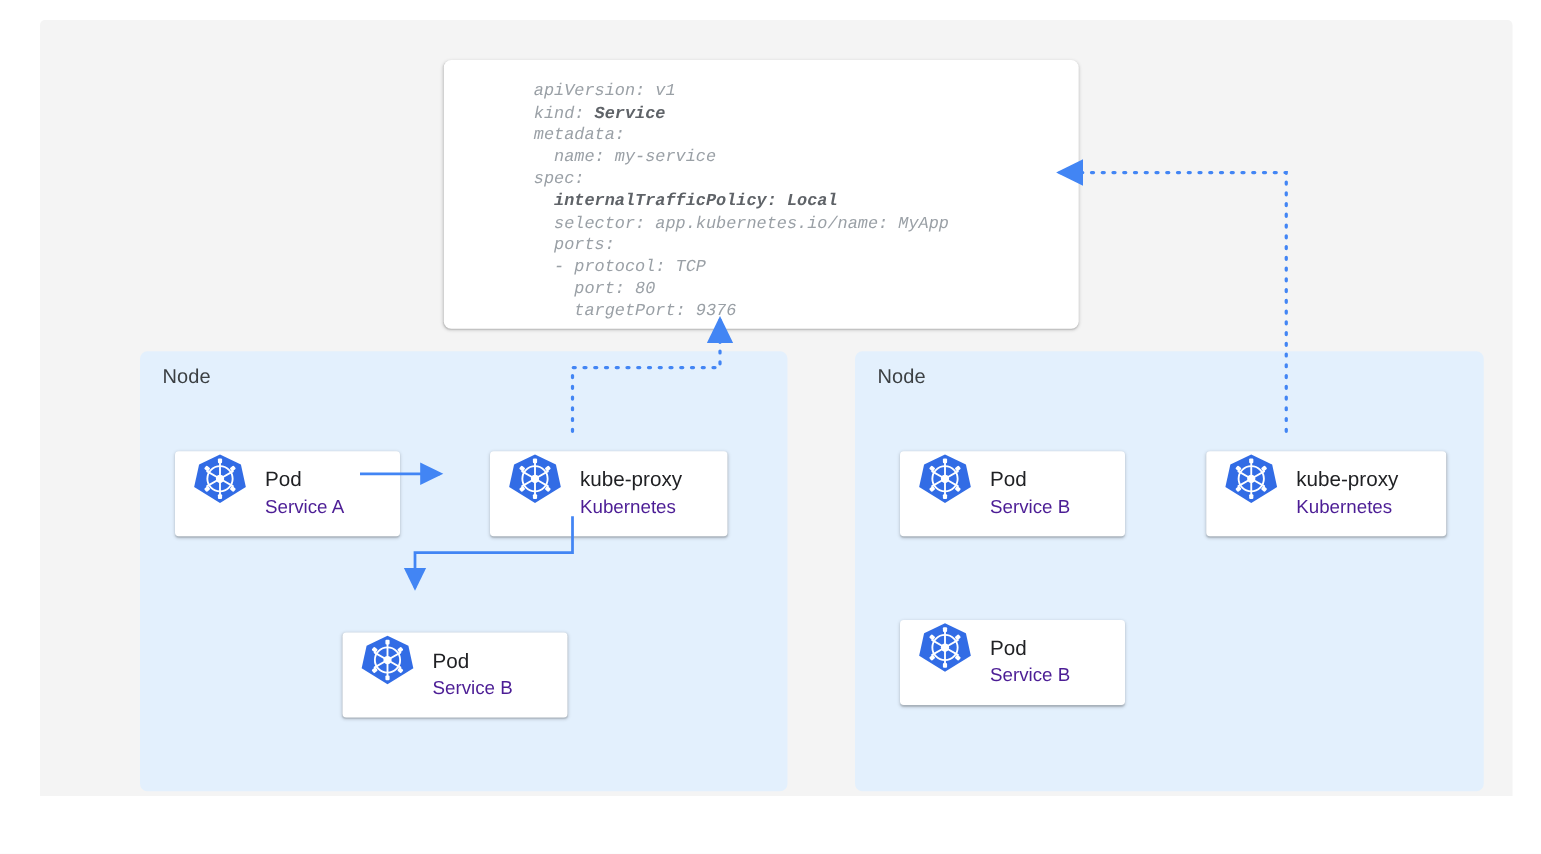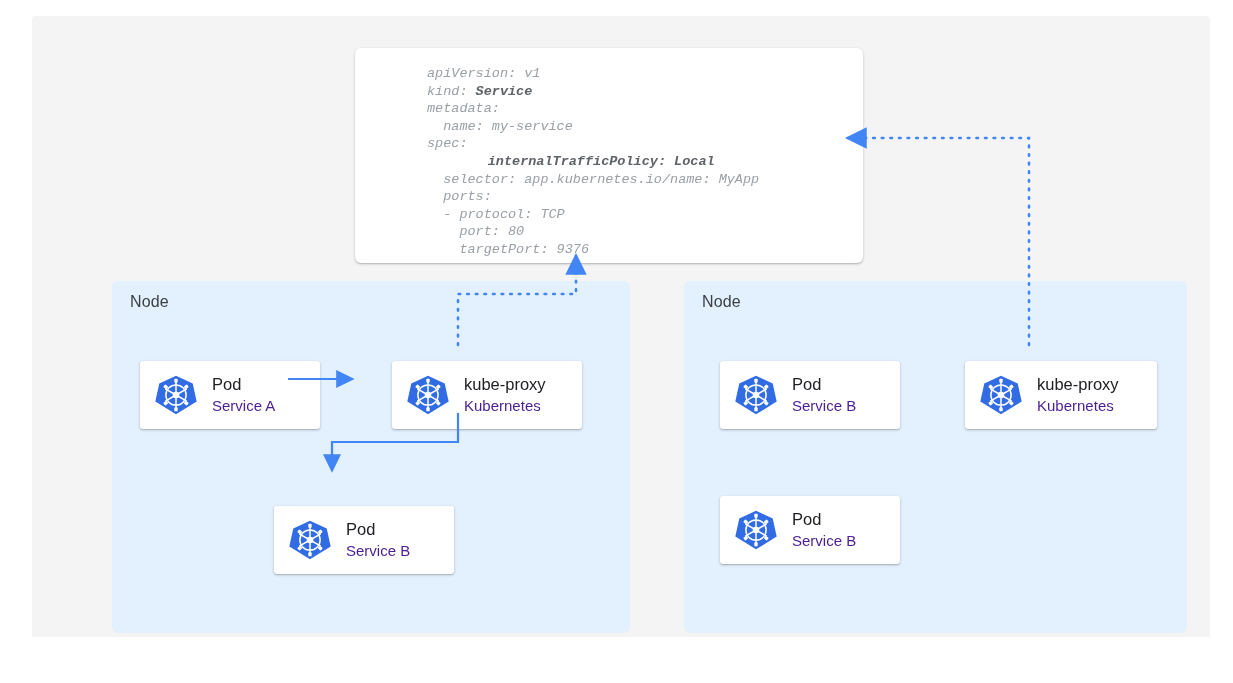--- a/index.html
+++ b/index.html
@@ -42,21 +42,21 @@
     top: 17px;
     margin: 0;
     font-family: "Liberation Mono", "DejaVu Sans Mono", monospace;
     font-size: 13.5px;
     line-height: 17.6px;
     font-style: italic;
     color: #9aa0a6;
     white-space: pre;
   }
   .yml-line { display: block; white-space: pre; }
-  .yml-strong { font-weight: bold; color: #5f6368; text-align: center; }
+  .yml-strong { font-weight: bold; color: #5f6368; }
 
   
   .node-box {
     position: absolute;
     background: #e3f0fd;
     border-radius: 6px;
   }
   #node-left  { left: 80px;  top: 265px; width: 518px; height: 352px; }
   #node-right { left: 652px; top: 265px; width: 503px; height: 352px; }
   .node-label {
@@ -68,21 +68,20 @@
     letter-spacing: 0.1px;
   }
 
   
   .card {
     position: absolute;
     background: #ffffff;
     border-radius: 3px;
     box-shadow: 0 1px 3px rgba(0,0,0,0.22), 0 1px 1px rgba(0,0,0,0.10);
     display: flex;
-    align-items: center;
   }
   .card-icon {
     width: 44px;
     height: 44px;
     margin-left: 14px;
     flex: 0 0 auto;
   }
   .card-icon svg { display: block; width: 44px; height: 44px; }
   .card-text {
     margin-left: 14px;

